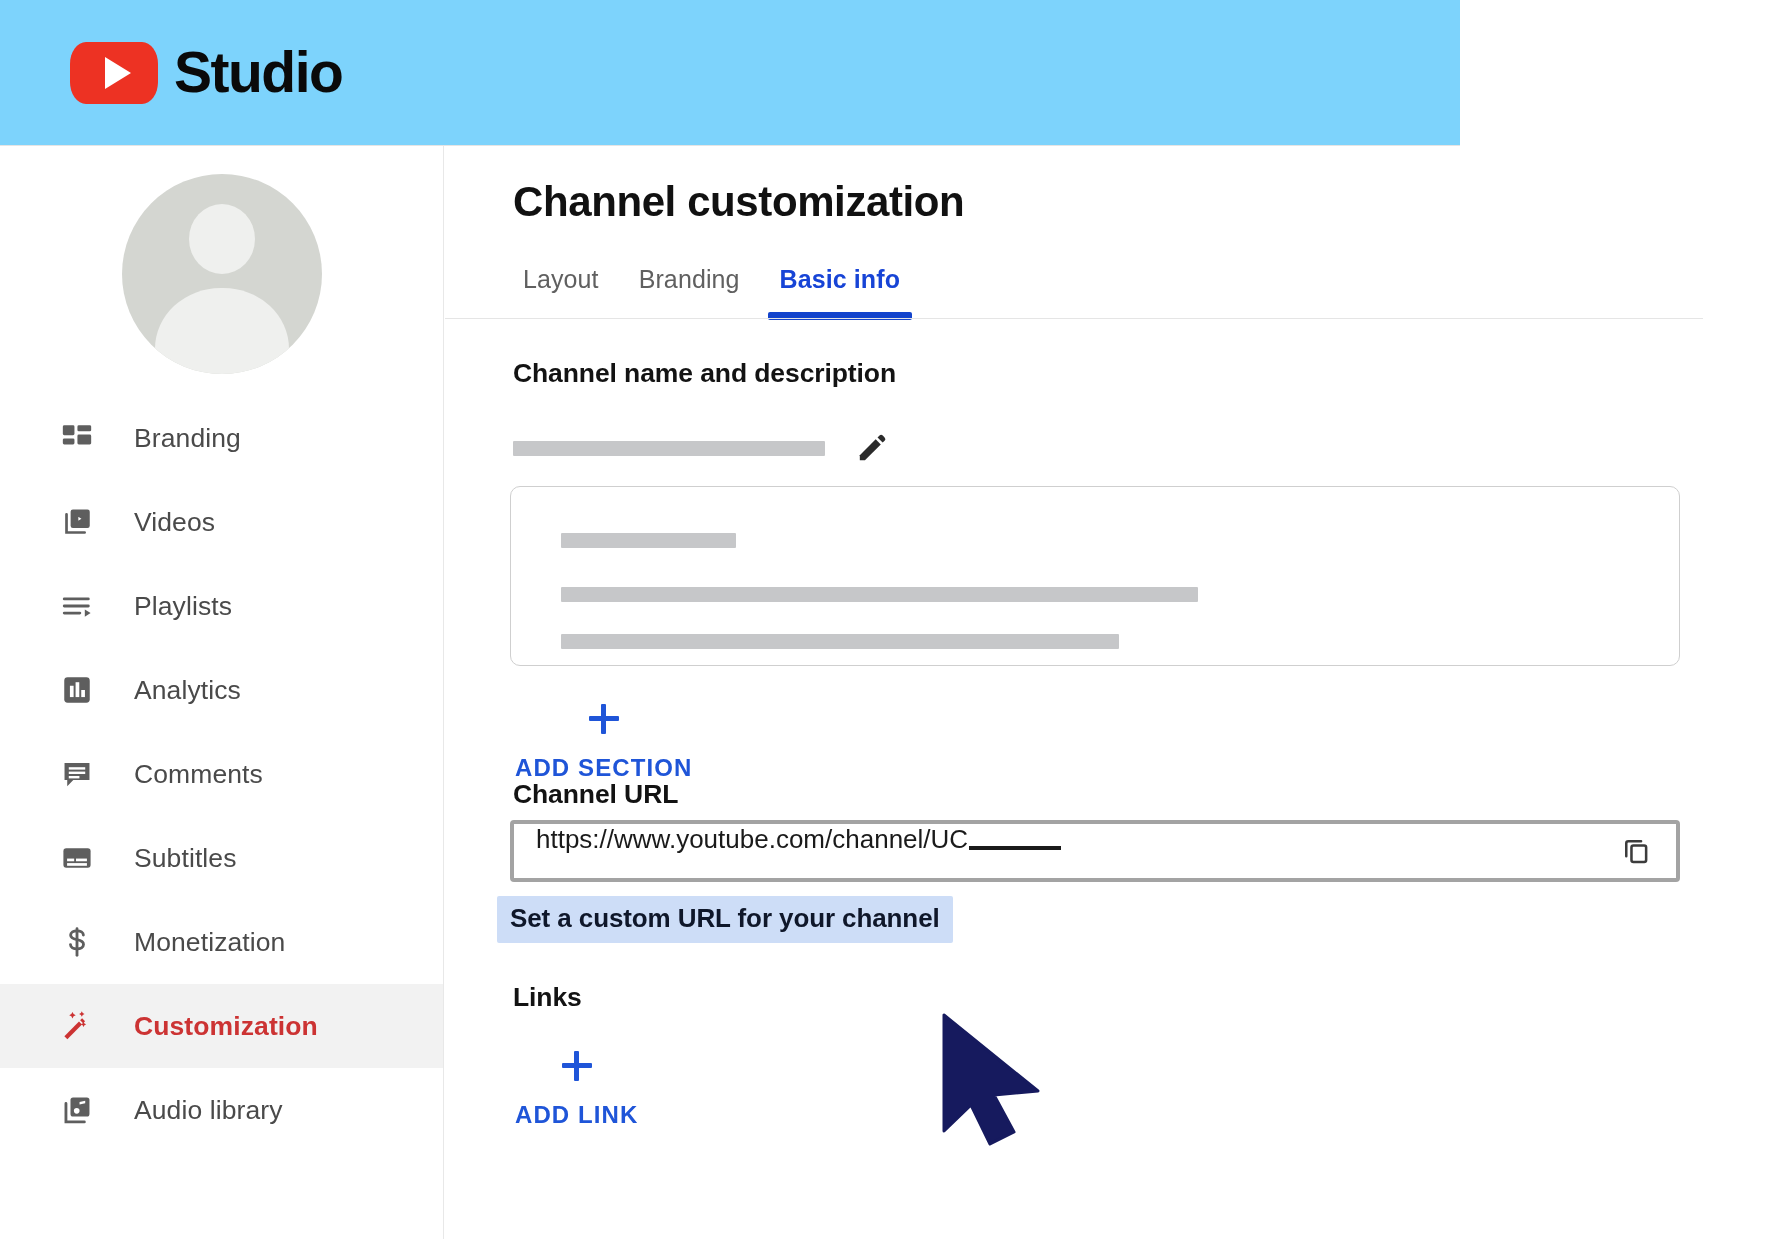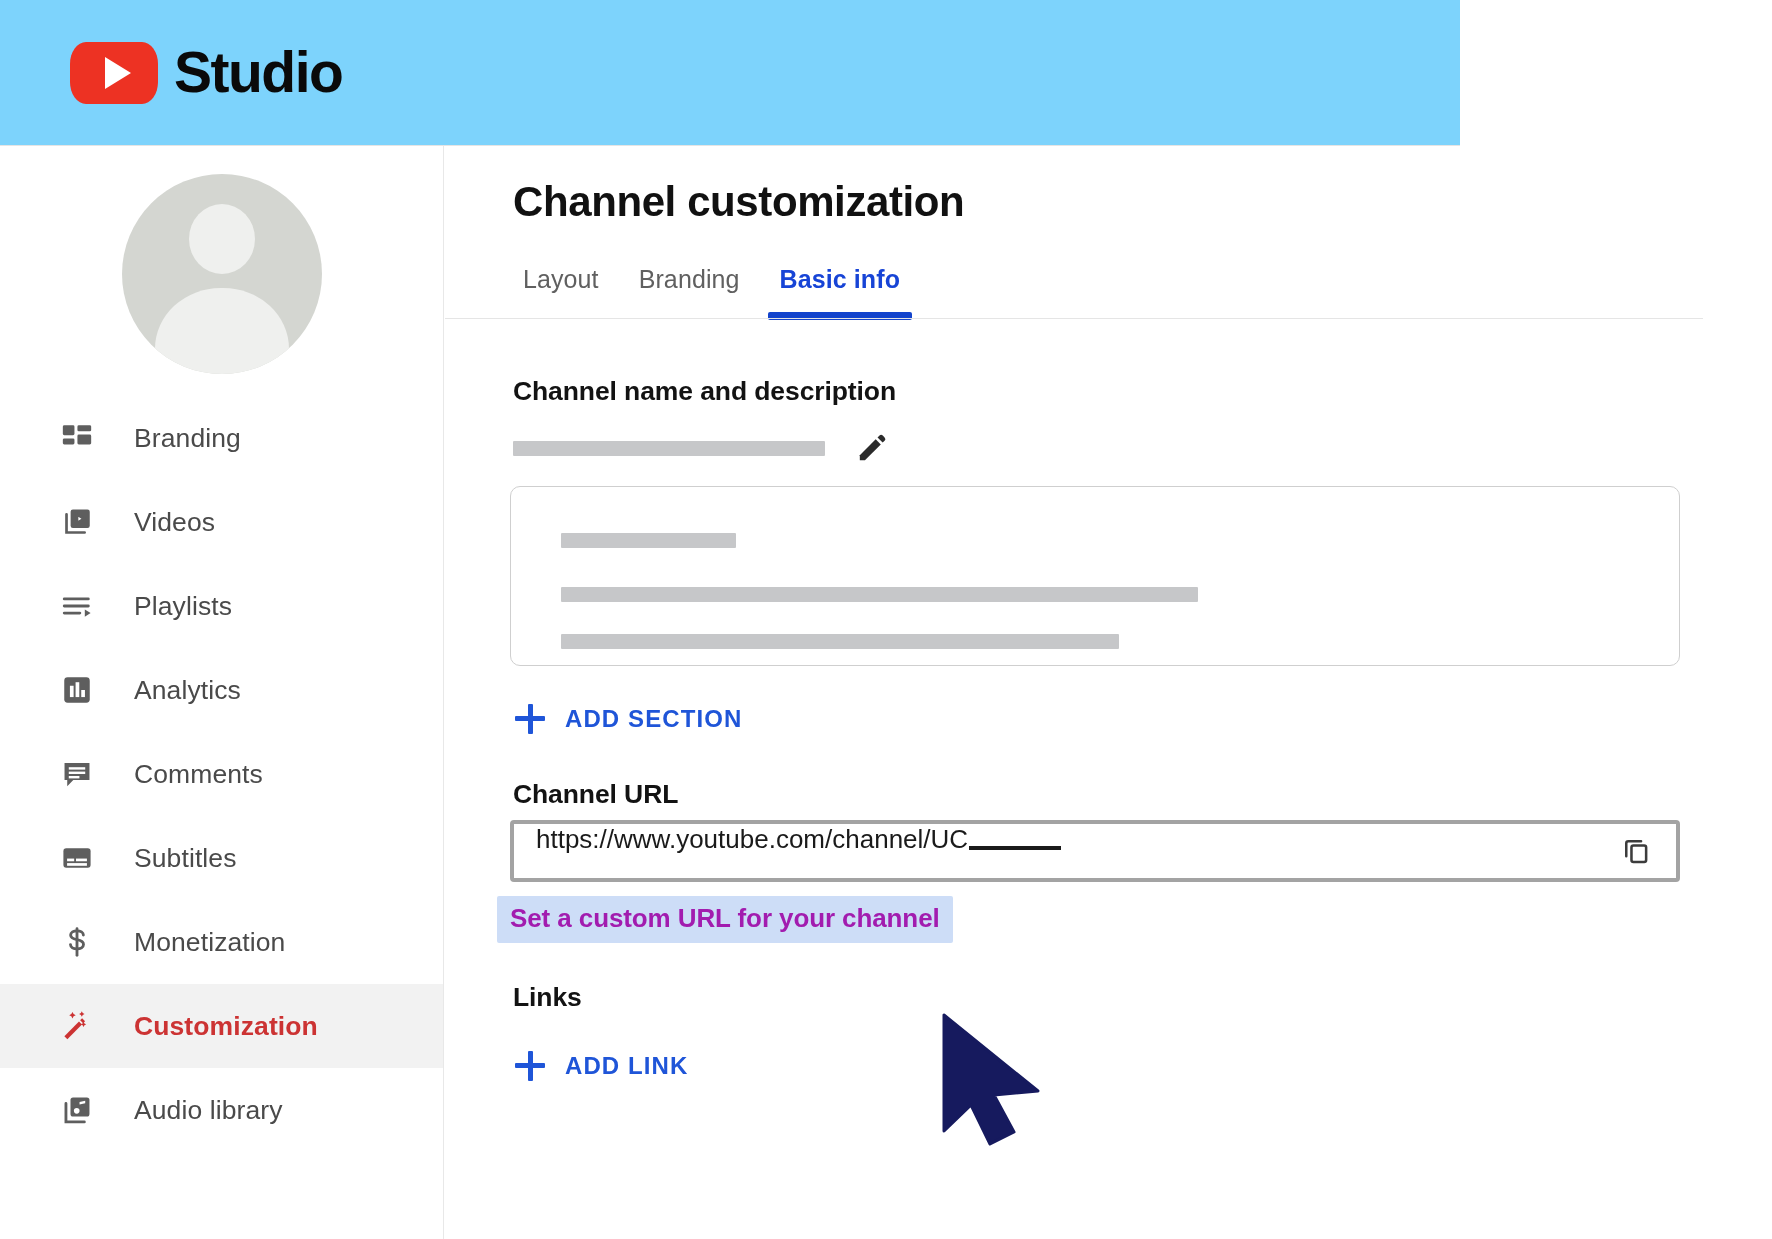--- a/index.html
+++ b/index.html
@@ -235,20 +235,21 @@
   .desc-line-2 { position: absolute; left: 50px; top: 100px; width: 637px; height: 15px; }
   .desc-line-3 { position: absolute; left: 50px; top: 147px; width: 558px; height: 15px; }
 
   .text-btn {
     position: absolute;
     display: flex;
     align-items: center;
     gap: 20px;
     color: #1f55d8;
     cursor: pointer;
+    flex-direction: column;
   }
   .plus-icon {
     width: 30px; height: 30px;
     position: relative;
     flex: 0 0 30px;
   }
   .plus-icon::before, .plus-icon::after {
     content: "";
     position: absolute;
     background: #1f55d8;
@@ -301,21 +302,21 @@
     cursor: pointer;
   }
   .copy-icon svg { display: block; }
 
   .custom-url-link {
     position: absolute;
     left: 52px; top: 750px;
     background: #cdddf7;
     padding: 7px 13px 9px 13px;
     font-size: 26px;
-    color: #a21caf;
+    color: #0f172a;
     font-weight: bold;
     letter-spacing: -0.1px;
     white-space: nowrap;
     cursor: pointer;
     border-radius: 2px;
   }
 
   .links-label { left: 68px; top: 836px; }
 
   .add-link-btn { left: 70px; top: 905px; }
@@ -469,21 +470,21 @@
 
     <div class="page-title">Channel customization</div>
 
     <div class="tabs">
       <div class="tab">Layout</div>
       <div class="tab">Branding</div>
       <div class="tab active">Basic info</div>
     </div>
     <div class="tabs-underline"></div>
 
-    <div class="section-label" style="left:68px; top:230px;">Channel name and description</div>
+    <div class="section-label" style="left:68px; top:212px;">Channel name and description</div>
 
     <div class="name-row">
       <span class="redact name-redact"></span>
       <span class="pencil-icon">
         <svg width="34" height="34" viewBox="0 0 24 24" fill="currentColor">
           <path d="M3.4 17.1 14.6 5.9l3.6 3.6L7 20.7H3.4z"></path>
           <path d="M15.9 4.6 19.5 8.2l1.4-1.4a1.6 1.6 0 0 0 0-2.3l-1.3-1.3a1.6 1.6 0 0 0-2.3 0z"></path>
         </svg>
       </span>
     </div>

